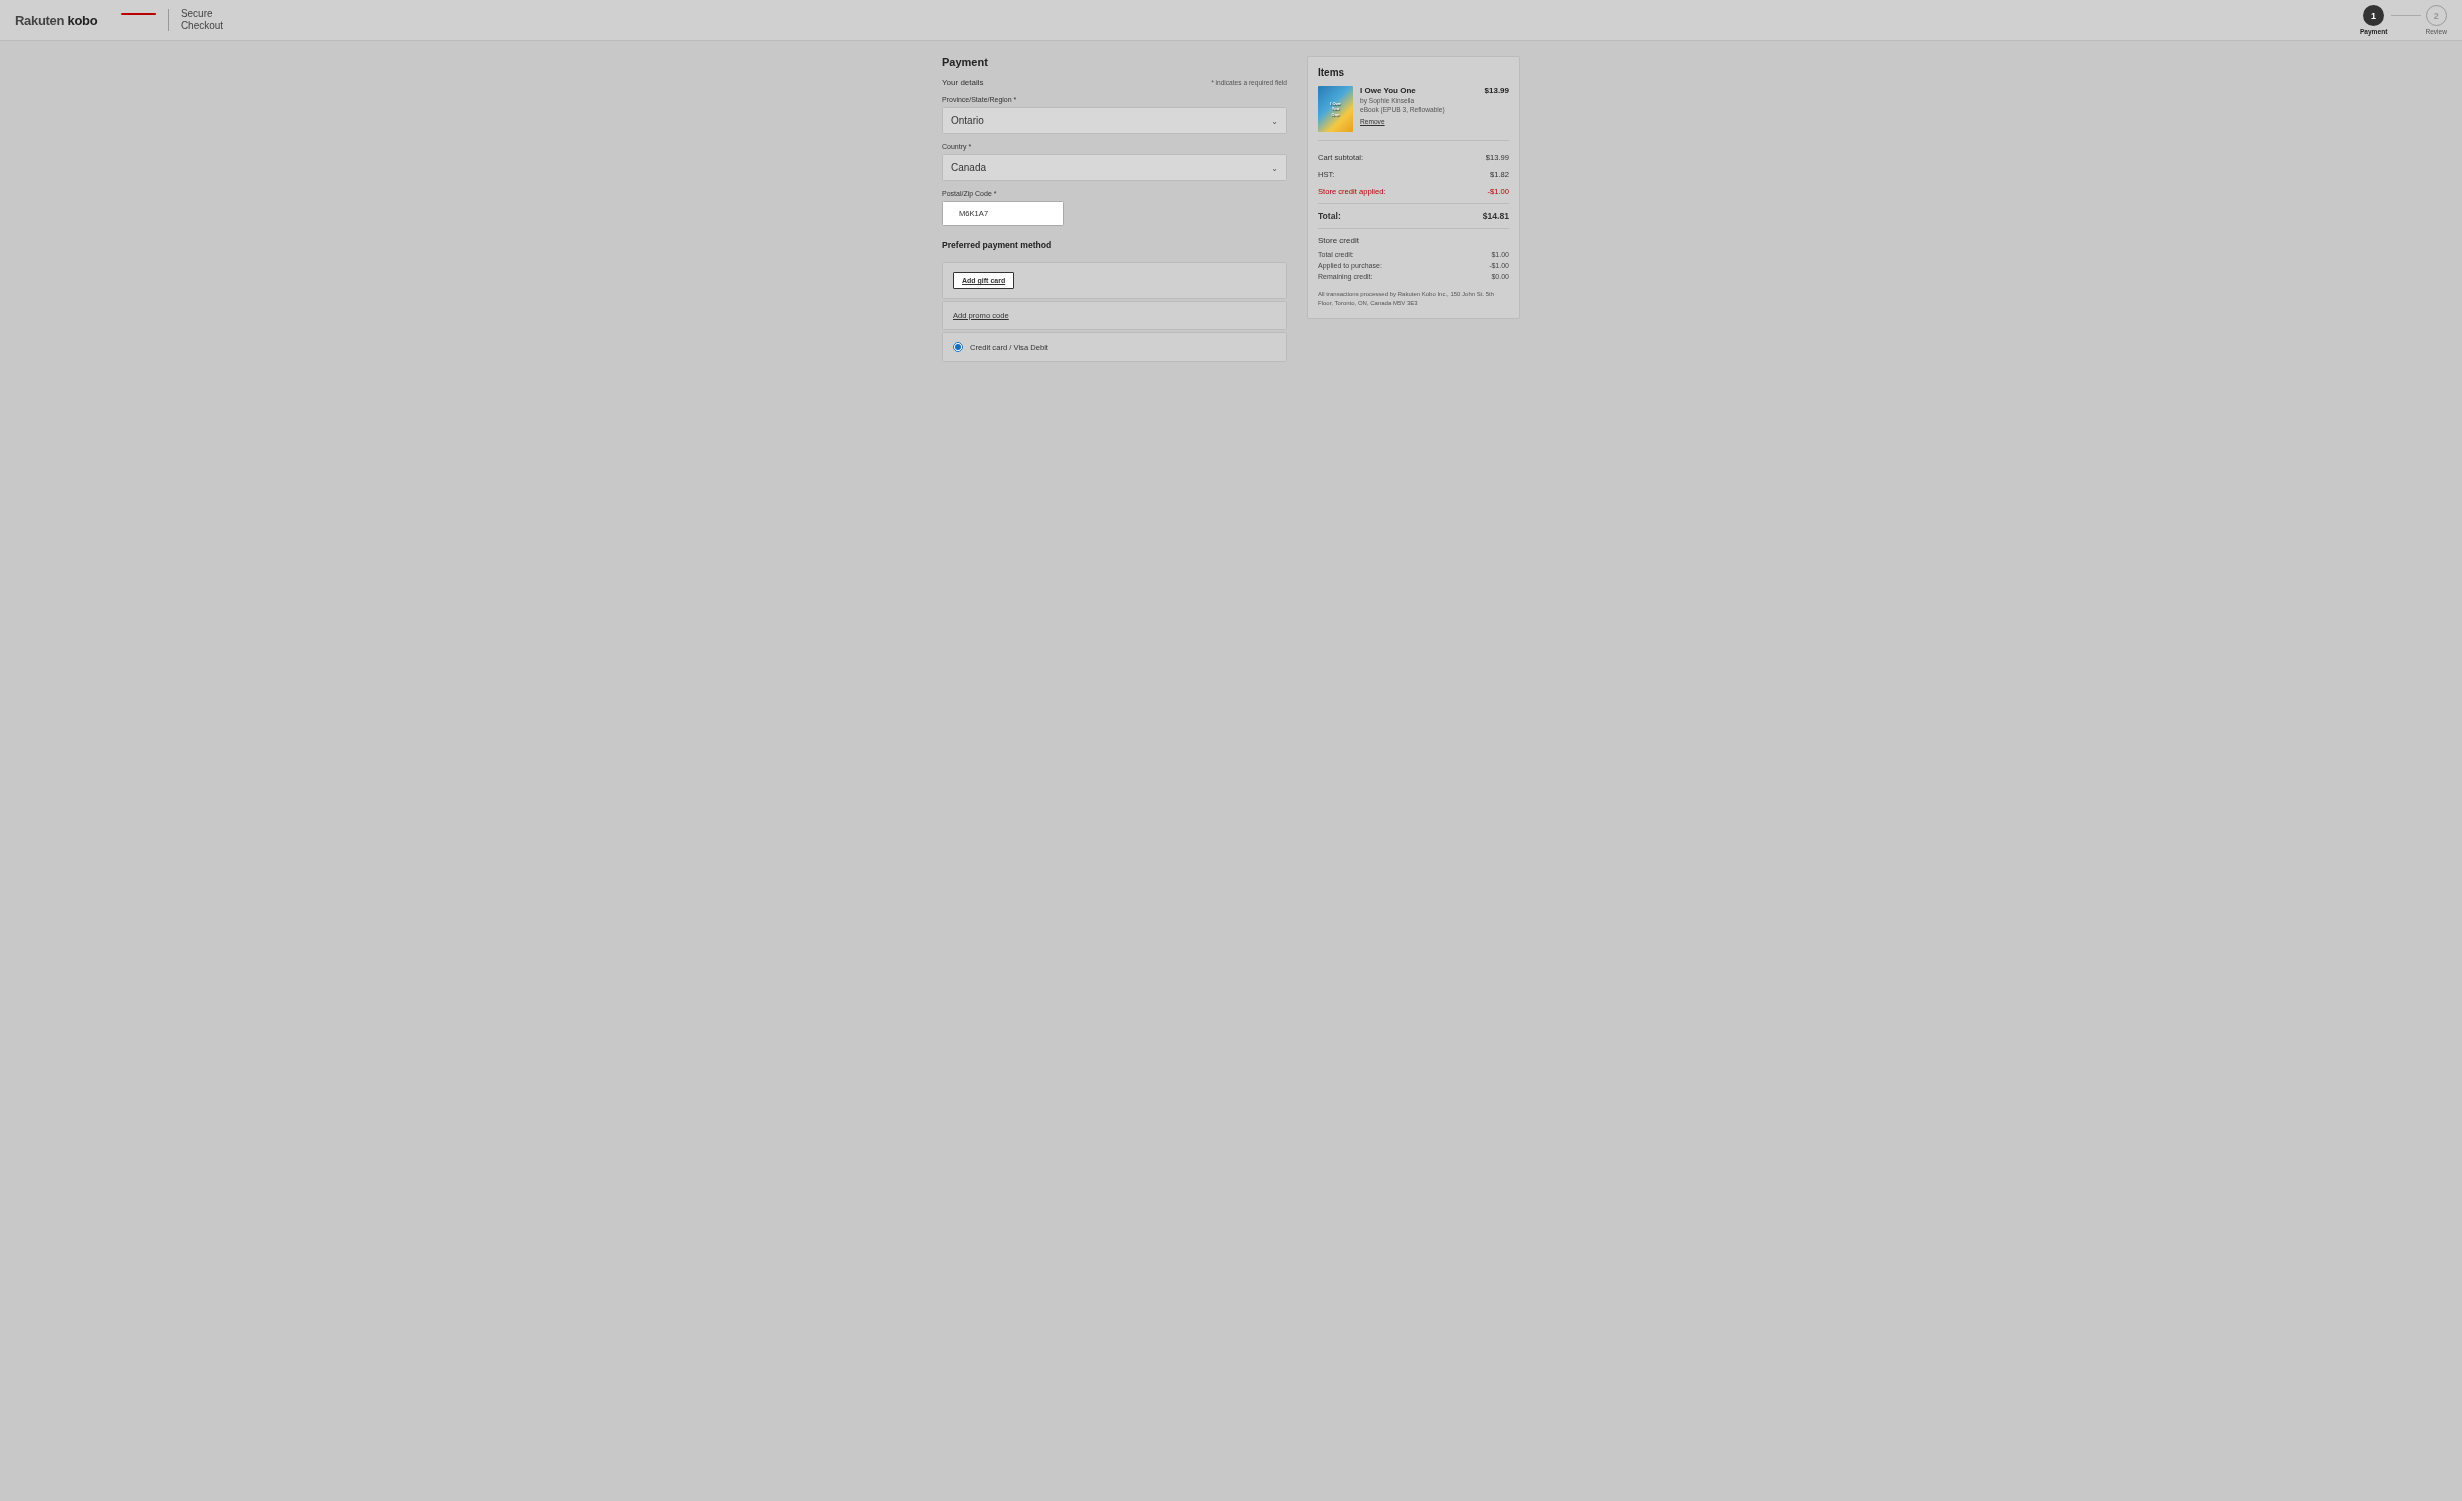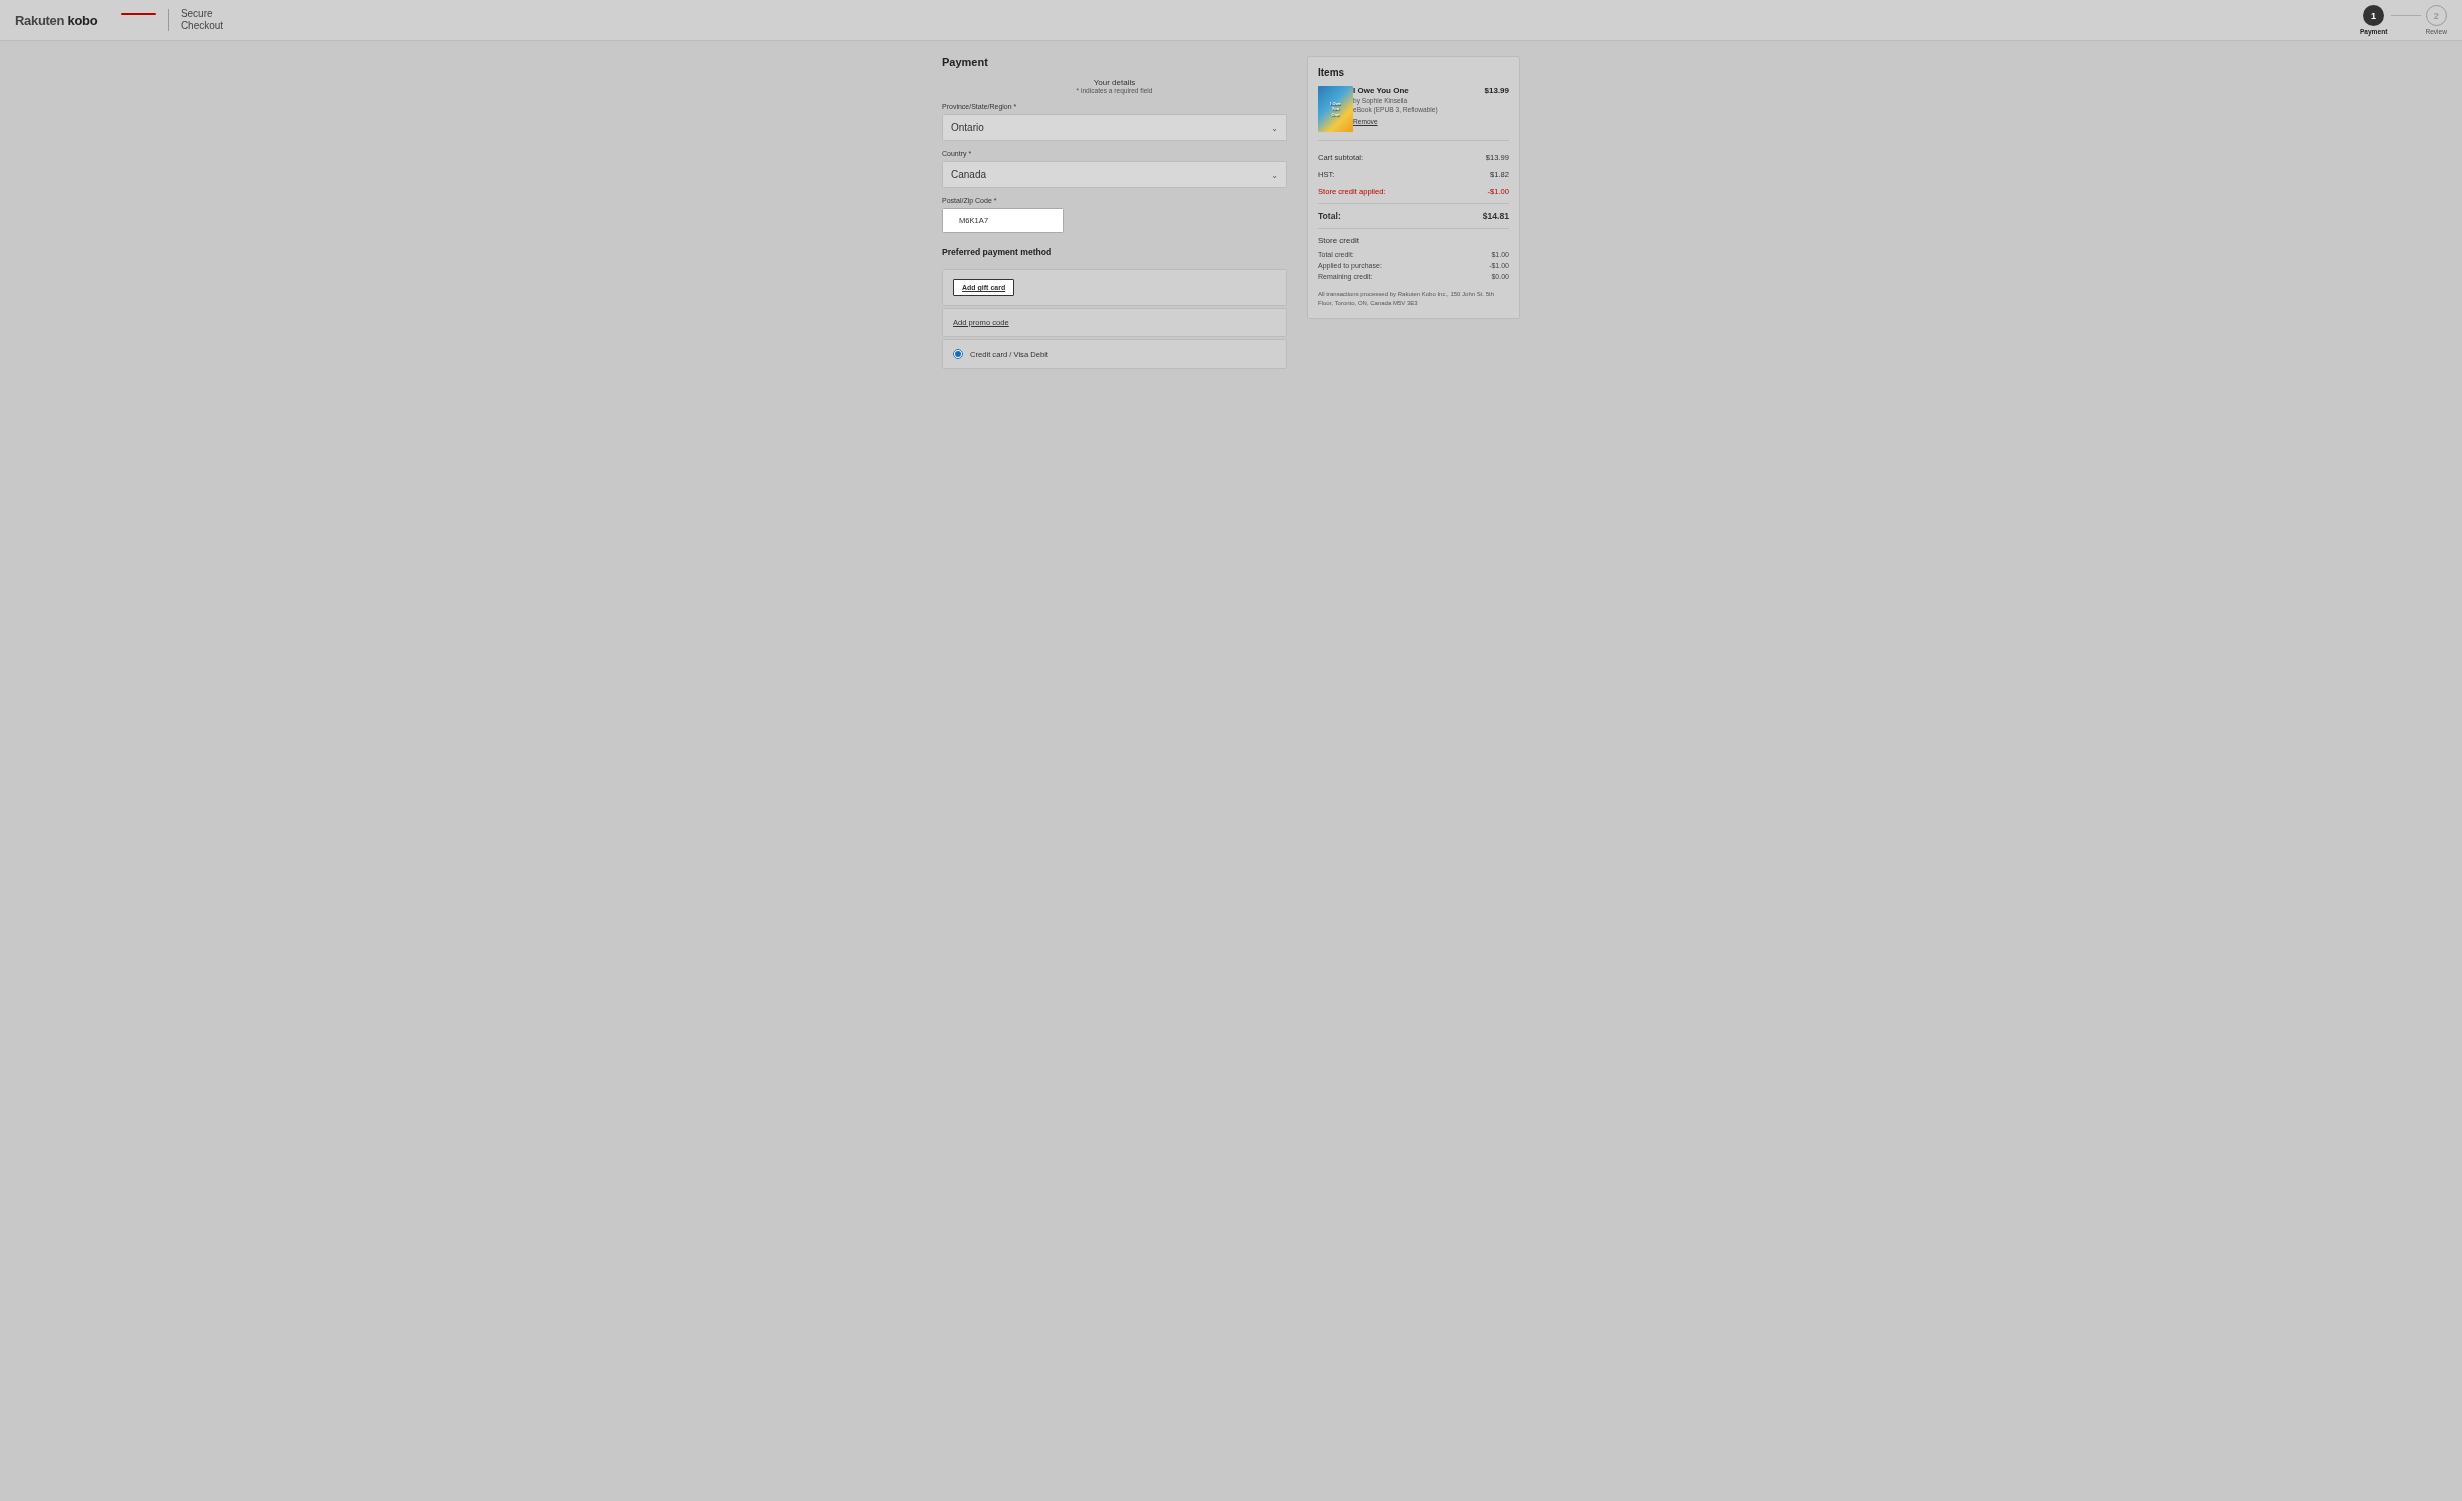--- a/index.html
+++ b/index.html
@@ -102,21 +102,20 @@
       color: #222;
       margin-bottom: 10px;
     }
     .subsection-title {
       font-size: 8px;
       color: #333;
       margin-bottom: 8px;
       display: flex;
       justify-content: space-between;
       align-items: center;
-      flex-direction: column;
     }
     .required-note {
       font-size: 6.6px;
       color: #555;
     }
     .field-label {
       font-size: 7px;
       color: #333;
       margin-bottom: 4px;
       margin-top: 9px;
@@ -227,20 +226,21 @@
       padding: 10px;
     }
     .items-title {
       font-size: 10px;
       font-weight: 600;
       color: #222;
       margin-bottom: 8px;
     }
     .book-item {
       display: flex;
+      gap: 7px;
       padding-bottom: 8px;
       border-bottom: 0.5px solid #bbb;
       margin-bottom: 8px;
     }
     .book-cover {
       width: 35px;
       height: 46px;
       flex-shrink: 0;
       border-radius: 1px;
       overflow: hidden;

